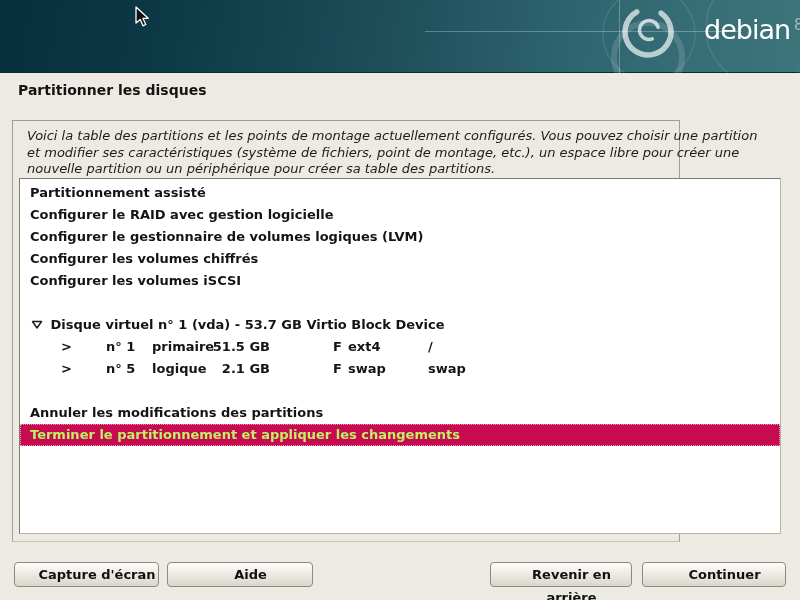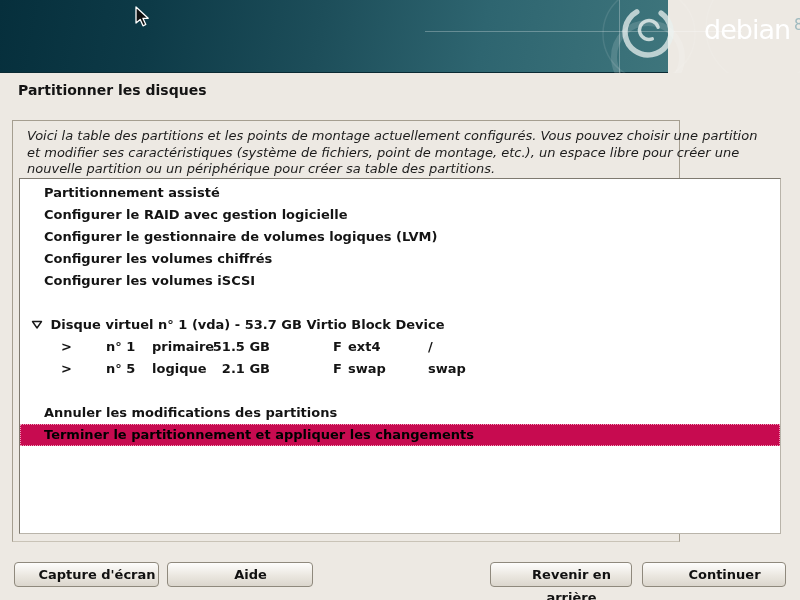--- a/index.html
+++ b/index.html
@@ -17,21 +17,21 @@
   html,body{width:800px;height:600px;}
   body{
     position:relative;
     background:var(--background);
     font-family:"DejaVu Sans","Liberation Sans",sans-serif;
     color:var(--text);
     overflow:hidden;
   }
   
   .banner{
-    position:absolute;top:0;left:0;width:668px;height:73px;
+    position:absolute;top:0;left:0;width:800px;height:73px;
     background:linear-gradient(100deg,var(--banner-dark) 0%,#0d3a47 22%,var(--banner-mid) 48%,#2e6570 72%,var(--banner-light) 100%);
     border-bottom:1px solid #0a2a33;
     text-decoration:underline;
   }
   .banner svg.decor{position:absolute;top:0;left:0}
   .brand{
     position:absolute;top:14px;left:704px;
     font-size:27px;letter-spacing:-1px;color:#ffffff;font-weight:400;
   }
   .brand .ver{
@@ -61,35 +61,35 @@
     border:1px solid var(--listbox-border);
     border-bottom-color:#b9b4aa;border-right-color:#b9b4aa;
     padding-top:3px;
     overflow:hidden;
   }
   .row{
     position:relative;height:22px;width:100%;
     font-size:13px;font-weight:bold;line-height:22px;
     white-space:nowrap;cursor:default;
   }
-  .row.action{padding-left:24px}
+  .row.action{padding-left:10px}
   .row.disk{padding-left:8px}
   .row .expander{
     display:inline-block;width:18px;text-align:center;vertical-align:middle;
   }
   .row.partition span{position:absolute;top:0;height:22px}
   .p-arrow{left:41px}
   .p-num{left:86px}
   .p-type{left:132px}
   .p-size{left:188px;width:62px;text-align:right}
   .p-flag{left:313px}
   .p-fs{left:328px}
   .p-mount{left:408px}
   .row.selected{
-    background:var(--accent);color:#000000;
+    background:var(--accent);color:#bef264;
     outline:1px dotted #ef9cba;outline-offset:-1px;
   }
   
   .btn{
     position:absolute;top:562px;height:25px;
     border:1px solid var(--button-border);border-radius:4px;
     background:linear-gradient(#fefdfc,#ebe7e0 55%,#dbd6cd);
     font-family:"DejaVu Sans","Liberation Sans",sans-serif;
     font-size:13px;font-weight:bold;color:#111;
     text-align:center;line-height:23px;cursor:default;padding-left:21px;

